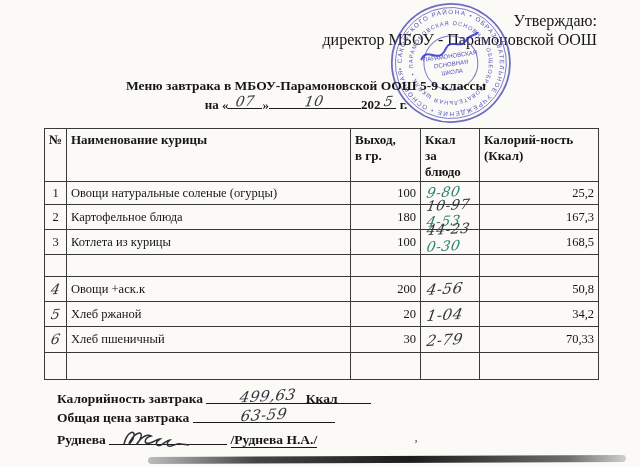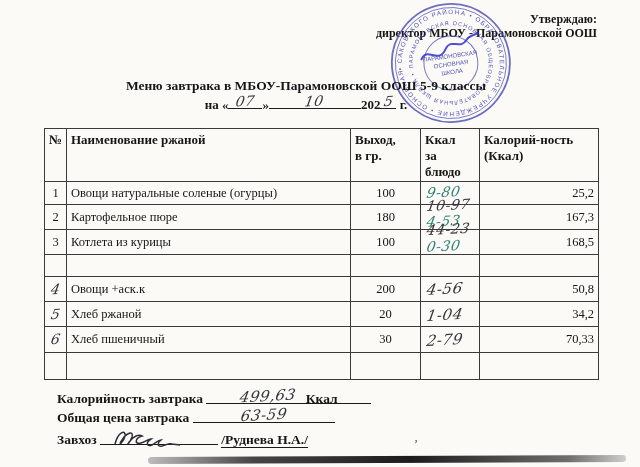--- a/index.html
+++ b/index.html
@@ -4,21 +4,21 @@
 <style>
   html,body{margin:0;padding:0;}
   body{
     width:640px;height:467px;position:relative;overflow:hidden;
     background:#fbfaf7;
     font-family:"Liberation Serif", serif;
     color:#161616;
   }
   .abs{position:absolute;}
   
-  .approve{top:12px;right:43px;text-align:right;font-weight:bold;font-size:12px;line-height:1.18;}
+  .approve{top:12px;right:43px;text-align:right;font-weight:normal;font-size:16px;line-height:1.18;}
   .approve .row3{margin-top:1px;}
   .blankline{display:inline-block;border-bottom:1.4px solid #1d1d1d;height:12px;vertical-align:baseline;text-align:center;}
   
   .titleblock{top:78px;left:0;width:612px;text-align:center;font-weight:bold;font-size:13.5px;}
   .dateline{margin-top:2px;font-size:13px;}
   
   .hw{
     font-family:"DejaVu Serif", serif;font-style:italic;
     display:inline-block;transform:skewX(-12deg) rotate(-3deg);
     color:#35363e;font-weight:normal;font-size:14px;letter-spacing:.5px;
@@ -37,21 +37,21 @@
   table.menu col.c-cal{width:119px;}
   table.menu td,table.menu th{
     border:1.6px solid #3a3a3a;padding:1px 4px;font-size:12.5px;
     overflow:visible;
   }
   table.menu th{font-weight:bold;font-size:13px;text-align:left;vertical-align:top;padding-top:3px;}
   table.menu th.center{text-align:center;}
   .pre{white-space:pre-line;margin-left:37px;}
   td.num{text-align:center;vertical-align:middle;}
   td.name{text-align:left;padding-left:6px;vertical-align:middle;}
-  td.out{text-align:center;vertical-align:middle;}
+  td.out{text-align:right;vertical-align:middle;}
   td.cal{text-align:right;vertical-align:middle;}
   td.price{position:relative;vertical-align:middle;text-align:center;}
   td.price .pa{position:absolute;left:6px;}
   
   .footer{left:57px;top:389px;font-weight:bold;font-size:13.5px;line-height:1.32;}
   .footer .ul{display:inline-block;border-bottom:1.6px solid #1a1a1a;height:14px;vertical-align:baseline;text-align:center;}
   .footer .hw{position:relative;top:-2px;}
   
   .stamp{left:384px;top:0px;width:134px;height:128px;opacity:.92;transform:rotate(-8deg);}
   
@@ -104,41 +104,41 @@
   <colgroup>
       <col class="c-num">
       <col class="c-name">
       <col class="c-out">
       <col class="c-price">
       <col class="c-cal">
     </colgroup>
   <tbody>
       <tr style="height:52px;">
     <th class="center">№</th>
-    <th>Наименование ржаной</th>
+    <th>Наименование курицы</th>
     <th class="pre">Выход,
 в гр.</th>
     <th class="pre">Ккал
 за
 блюдо</th>
     <th class="pre">Калорий-ность
 (Ккал)</th>
   </tr>
   <tr style="height:23px;">
     <td class="num">1</td>
     <td class="name">Овощи натуральные соленые (огурцы)</td>
     <td class="out">100</td>
     <td class="price">
           <span class="hw teal pa" style="top:2px;">9-80</span>
         </td>
     <td class="cal">25,2</td>
   </tr>
   <tr style="height:25px;">
     <td class="num">2</td>
-    <td class="name">Картофельное пюре</td>
+    <td class="name">Картофельное блюда</td>
     <td class="out">180</td>
     <td class="price">
           <span class="hw pa" style="top:-8px;">10-97</span>
           <span class="hw teal pa" style="top:8px;">4-53</span>
         </td>
     <td class="cal">167,3</td>
   </tr>
   <tr style="height:25px;">
     <td class="num">3</td>
     <td class="name">Котлета из курицы</td>
@@ -196,21 +196,21 @@
 <div class="abs footer">
   <div>
     <span>Калорийность завтрака</span>
     <span class="ul" style="width:165px;"><span class="hw big">499,63</span>&nbsp;&nbsp;&nbsp;<span>Ккал</span></span>
   </div>
   <div>
     <span>Общая цена завтрака</span>
     <span class="ul" style="width:142px;"><span class="hw big">63-59</span></span>
   </div>
   <div>
-    <span>Завхоз</span>
+    <span>Руднева</span>
     <span class="ul" style="width:118px;height:17px;"><svg width="100" height="22" viewBox="0 0 100 22" style="vertical-align:-5px;">
           <path d="M6,17 C9,5 17,2 16,9 c-1,6 -8,11 -3,4 c4,-7 12,-10 10,-3 c-2,6 -7,10 -2,4 c3,-4 8,-7 12,-5 c-7,2 -8,9 -1,7 c4,-1 7,-4 10,-4 c-5,3 -5,8 1,6 c4,-2 6,-5 9,-5 c-4,3 -4,7 1,6 c4,-1 7,-3 10,-2 l8,1" stroke="#2e2f36" stroke-width="1.5" fill="none"></path>
         </svg></span>
     <span style="border-bottom:1.6px solid #1a1a1a;">/Руднева Н.А./</span>
   </div>
 </div>
 
 <span class="abs straymark">’</span>
 
 <div class="abs scanbar"></div>

